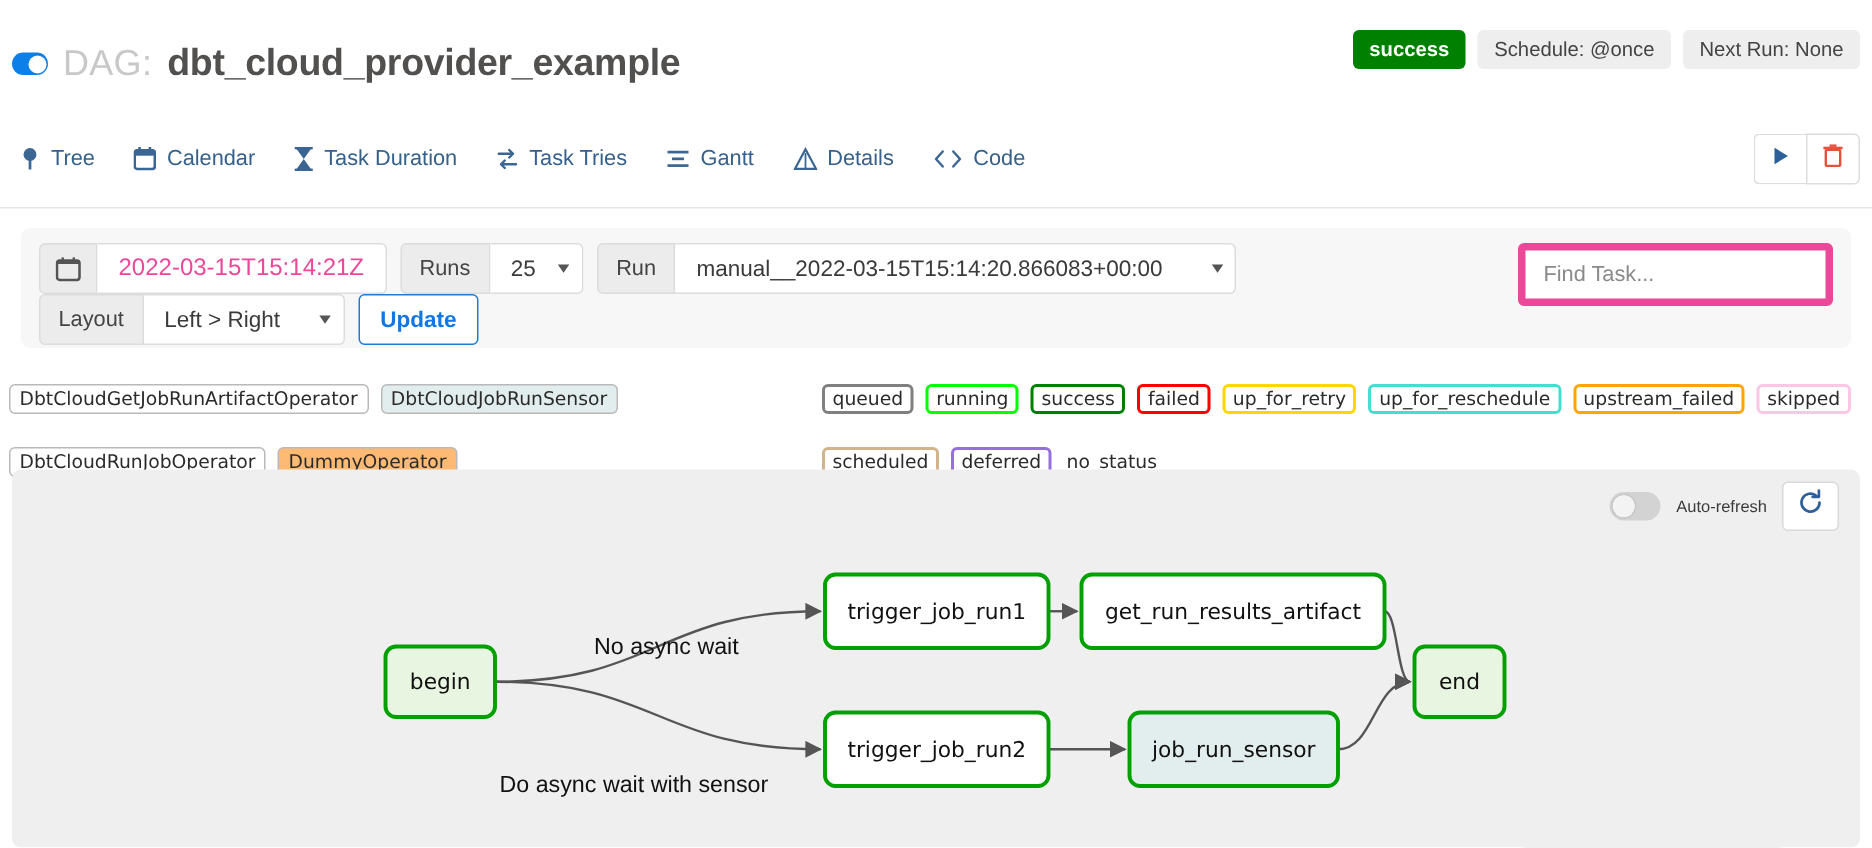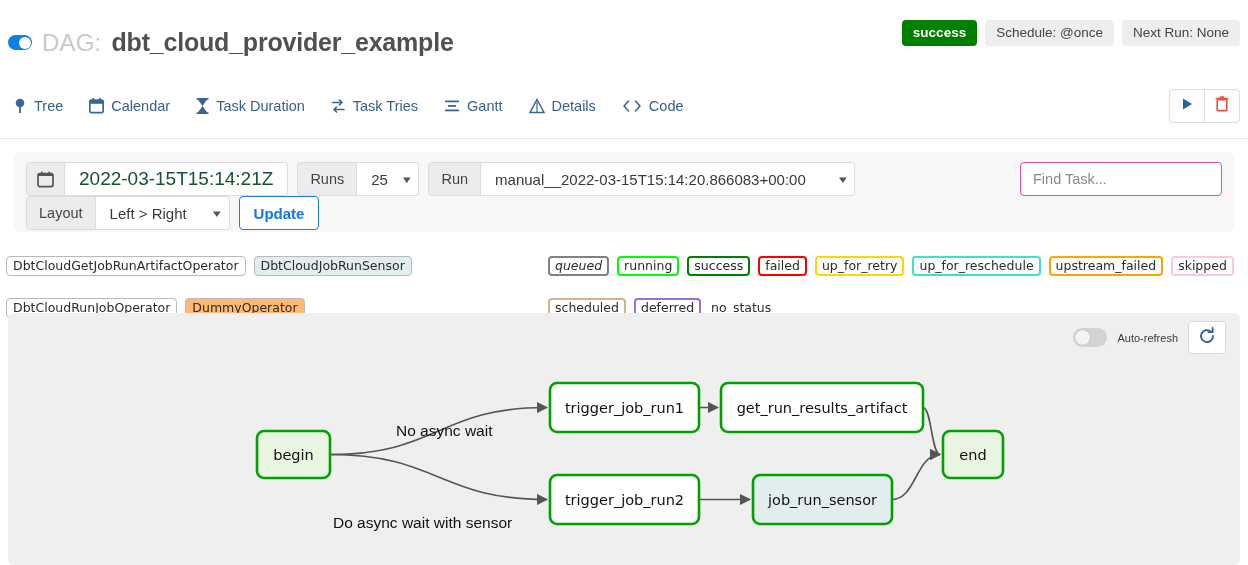--- a/index.html
+++ b/index.html
@@ -73,39 +73,39 @@
   .row2 { left: 12px; top: 44px; }
   .ig { display: flex; align-items: stretch; }
   .ig-addon {
     background: #ececec; border: 1px solid #dcdcdc; color: #444;
     font-size: 14.5px; display: flex; align-items: center; padding: 0 12px;
     border-radius: 4px 0 0 4px;
   }
   .ig-addon.icon-only { padding: 0 10px; }
   .ig-field {
     background: #fff; border: 1px solid #dcdcdc; border-left: none;
-    font-size: 19px; color: #14532d; display: flex; align-items: center;
+    font-size: 16px; color: #ec4899; display: flex; align-items: center;
     padding: 0 14px; height: 32px; border-radius: 0 4px 4px 0; white-space: nowrap;
   }
   .ig-select {
     background: #fff; border: 1px solid #dcdcdc; border-left: none;
     font-size: 15px; color: #3a3a3a; display: flex; align-items: center;
     justify-content: space-between; gap: 16px;
     padding: 0 9px 0 14px; height: 32px; border-radius: 0 4px 4px 0; white-space: nowrap;
   }
   .caret { color: #555; font-size: 11px; line-height: 1; transform: scaleX(1.4); }
   .spacer-8 { width: 9px; }
   .update-btn {
     border: 1px solid #1f7ae0; color: #1277e5; background: #fff;
     font-size: 15px; font-weight: 700; border-radius: 4px;
     height: 32px; display: flex; align-items: center; padding: 0 14px; text-align: right;
   }
   .find-task {
     position: absolute; right: 12px; top: 10px;
-    width: 176px; height: 32px; background: #fff; border: 1px solid #ec4899;
+    width: 176px; height: 32px; background: #fff; border: 5px solid #ec4899;
     border-radius: 4px; display: flex; align-items: center; padding: 0 12px;
     font-size: 14.5px; color: #8a8a8a;
   }
 
   
   .legend { position: absolute; left: 0; top: 256px; width: 1248px; }
   .legend-left { position: absolute; left: 6px; top: 0; width: 530px; }
   .legend-right { position: absolute; left: 548px; top: 0; right: 4px; }
   .chips { display: flex; flex-wrap: wrap; gap: 22px 8px; }
   .chip {
@@ -325,21 +325,21 @@
     <div class="legend-left">
       <div class="chips" id="operator-chips">
           <span class="chip" style="background: rgb(255, 255, 255); border-color: rgb(185, 185, 185);">DbtCloudGetJobRunArtifactOperator</span>
           <span class="chip" style="background: rgb(226, 238, 237); border-color: rgb(185, 185, 185);">DbtCloudJobRunSensor</span>
           <span class="chip" style="background: rgb(255, 255, 255); border-color: rgb(185, 185, 185);">DbtCloudRunJobOperator</span>
           <span class="chip" style="background: #fdba74; border-color: rgb(185, 185, 185);">DummyOperator</span>
         </div>
     </div>
     <div class="legend-right">
       <div class="chips" id="state-chips">
-          <span class="state-chip" style="border-color: rgb(128, 128, 128); font-style: italic;">queued</span>
+          <span class="state-chip" style="border-color: rgb(128, 128, 128);">queued</span>
           <span class="state-chip" style="border-color: rgb(0, 255, 0);">running</span>
           <span class="state-chip" style="border-color: rgb(0, 128, 0);">success</span>
           <span class="state-chip" style="border-color: rgb(255, 0, 0);">failed</span>
           <span class="state-chip" style="border-color: rgb(255, 215, 0);">up_for_retry</span>
           <span class="state-chip" style="border-color: rgb(64, 224, 208);">up_for_reschedule</span>
           <span class="state-chip" style="border-color: rgb(255, 165, 0);">upstream_failed</span>
           <span class="state-chip" style="border-color: rgb(251, 199, 228);">skipped</span>
           <span class="state-chip" style="border-color: rgb(210, 180, 140);">scheduled</span>
           <span class="state-chip" style="border-color: rgb(147, 112, 219);">deferred</span>
           <span class="state-plain">no_status</span>

